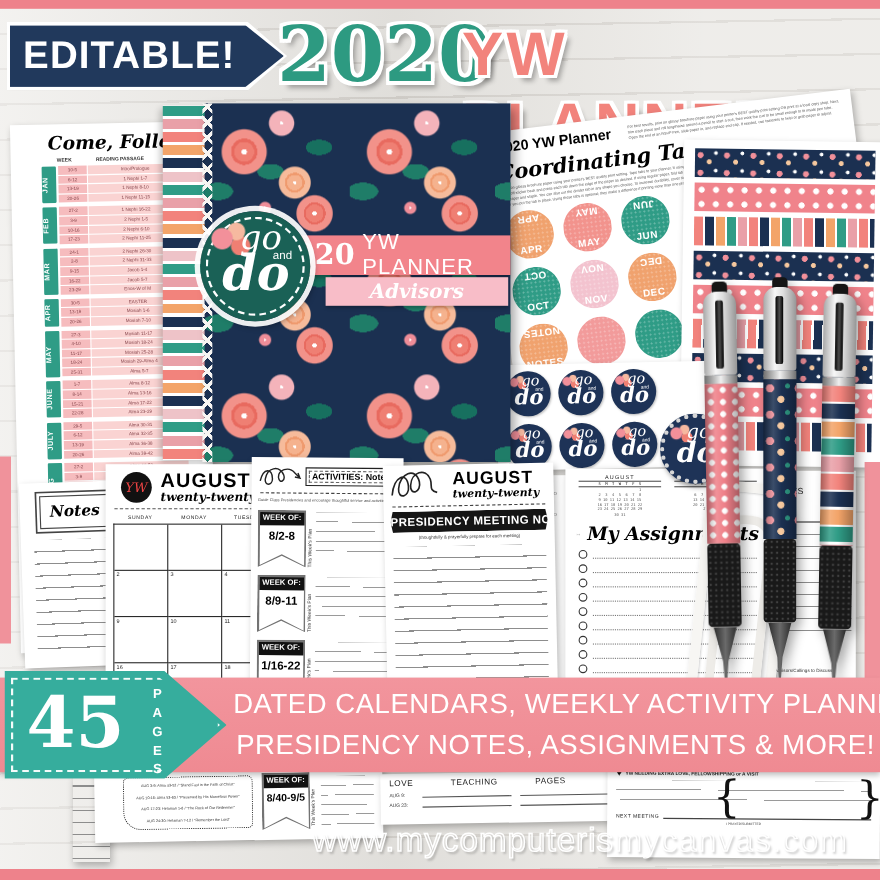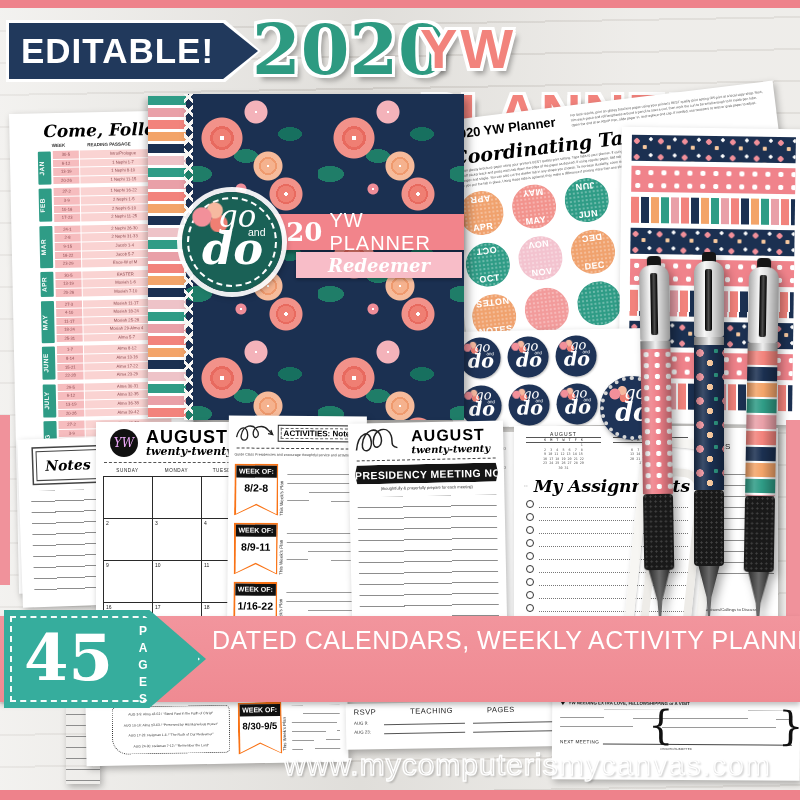--- a/index.html
+++ b/index.html
@@ -118,35 +118,35 @@
     box-shadow:3px 4px 6px rgba(0,0,0,.3), inset 1px 1px 2px rgba(0,0,0,.18);}
   .pc-inner{position:absolute;left:16px;top:30px;width:34px;height:262px;border:8px solid #eeecE8;border-radius:22px;
     box-shadow:2px 3px 5px rgba(0,0,0,.25);}
   
   .notes-page{left:20px;top:438px;width:100px;height:168px;transform:rotate(-2deg);z-index:30;}
   .notes-label{width:62px;height:28px;margin:12px auto 10px auto;border:1.5px solid #444;box-shadow:0 0 0 2.5px #fff,0 0 0 4px #444;
     display:flex;align-items:center;justify-content:center;font-size:14px;font-weight:700;}
   .notes-lines{margin:4px 12px;height:108px;}
   .cal-page{left:96px;top:422px;width:162px;height:200px;z-index:31;overflow:hidden;}
   .cal-head{display:flex;align-items:center;gap:8px;padding:6px 0 2px 14px;}
-  .cal-mono{width:28px;height:28px;border-radius:50%;background:#111;color:#f0abfc;display:flex;align-items:center;justify-content:center;font-size:12px;}
+  .cal-mono{width:28px;height:28px;border-radius:50%;background:#111;color:#ef4444;display:flex;align-items:center;justify-content:center;font-size:12px;}
   .cal-month{font-weight:700;font-size:18px;letter-spacing:1px;line-height:1;}
   .cal-tt{font-size:11px;font-weight:700;margin-top:-1px;}
   .cal-dash{border-bottom:1.5px dashed #555;margin:2px 8px;}
   #cal-days{display:grid;grid-template-columns:repeat(4,49px);margin-left:7px;}
   .cal-day{font-size:4.6px;letter-spacing:.6px;color:#222;text-align:center;padding:3px 0;}
   #cal-cells{display:grid;grid-template-columns:repeat(4,49px);margin-left:7px;border-left:1px solid #2a2a2a;border-top:1px solid #2a2a2a;}
   .cal-cell{height:42px;border-right:1px solid #2a2a2a;border-bottom:1px solid #2a2a2a;font-size:5px;padding:1px 0 0 2px;box-sizing:border-box;color:#222;}
   .act-page{left:228px;top:416px;width:138px;height:206px;transform:rotate(.5deg);z-index:32;padding:6px;box-sizing:border-box;}
   .act-top{display:flex;align-items:center;gap:4px;}
   .act-box{border:1.5px solid #222;outline:1px dashed #666;outline-offset:-4px;font-size:8px;font-weight:700;padding:3px 5px;white-space:nowrap;}
   .act-dash{border-bottom:1.6px dashed #444;margin:4px 2px;}
   .act-sub{font-size:3.6px;color:#444;}
   .act-week{display:flex;margin-top:7px;height:52px;}
-  .flag{width:44px;height:52px;background:#f97316;clip-path:polygon(0 0,100% 0,100% 100%,50% 80%,0 100%);position:relative;flex:0 0 auto;}
+  .flag{width:44px;height:52px;background:#737373;clip-path:polygon(0 0,100% 0,100% 100%,50% 80%,0 100%);position:relative;flex:0 0 auto;}
   .flag-in{position:absolute;inset:1.5px;background:#fff;clip-path:polygon(0 0,100% 0,100% 100%,50% 79%,0 100%);display:flex;flex-direction:column;}
   .flag-head{background:#111;color:#fff;font-size:7px;font-weight:700;text-align:center;padding:2.5px 0;}
   .flag-val{font-size:10.5px;text-align:center;margin-top:4px;font-weight:700;}
   .act-vert{writing-mode:vertical-rl;transform:rotate(180deg);font-size:4.6px;color:#333;margin:0 1px;}
   .act-lines{flex:1;margin:2px 0 14px 2px;}
   .pres-page{left:350px;top:422px;width:155px;height:200px;transform:rotate(-1.2deg);z-index:33;padding:5px 6px;box-sizing:border-box;}
   .pres-head{display:flex;align-items:center;gap:5px;}
   .pres-month{font-weight:700;font-size:16px;letter-spacing:1px;line-height:1;}
   .pres-tt{font-size:10px;font-weight:700;}
   .pres-banner{background:#151515;color:#fff;font-weight:700;font-size:10.5px;text-align:center;padding:3.5px 0;margin-top:3px;
@@ -436,21 +436,21 @@
 
   <div class="abs stripes-page"></div>
 
   <div class="abs cover"></div>
   <div class="abs cover-zigzag"></div>
   <div class="abs cover-banner">
     <span class="cb-year">2020</span>
     <span class="cb-title">YW PLANNER</span>
   </div>
   <div class="abs president script">
-    <span>Redeemer</span>
+    <span>Advisors</span>
   </div>
   <div class="abs cover-badge">
     <div class="badge-dash"></div>
     <div class="gd">
       <div class="gd-fl"></div>
       <span class="gd-go">go</span>
       <span class="gd-and">and</span>
       <span class="gd-do">do</span>
     </div>
   </div>
@@ -817,46 +817,47 @@
   </div>
 
   <div class="abs banner"></div>
   <div class="abs tag">
     <div class="tag-dash"></div>
     <div class="tag-count">45</div>
     <div class="tag-pages">PAGES</div>
   </div>
   <div class="abs banner-lines">
     <div class="banner-line">DATED CALENDARS, WEEKLY ACTIVITY PLANNERS</div>
+    <div class="banner-line">PRESIDENCY NOTES, ASSIGNMENTS &amp; MORE!</div>
   </div>
 
   <div class="page underpage ruled11"></div>
 
   <div class="page rf-page">
     <div class="rf-box" id="rf-lines">
         <div class="rf-line">AUG 3-9: Alma 43-52 / "Stand Fast in the Faith of Christ"</div>
         <div class="rf-line">AUG 10-16: Alma 53-63 / "Preserved by His Marvelous Power"</div>
         <div class="rf-line">AUG 17-23: Helaman 1-6 / "The Rock of Our Redeemer"</div>
         <div class="rf-line">AUG 24-30: Helaman 7-12 / "Remember the Lord"</div>
       </div>
     <div class="rf-flag">
       <div class="flag">
         <div class="flag-in">
           <div class="flag-head">WEEK OF:</div>
-          <div class="flag-val">8/30-9/5</div>
+          <div class="flag-val">8/40-9/5</div>
         </div>
       </div>
     </div>
     <div class="rf-vert">This Week's Plan</div>
     <div class="rf-lines ruled8"></div>
   </div>
 
   <div class="page teach-page">
     <div id="teach-heads">
-        <span>RSVP</span>
+        <span>LOVE</span>
         <span>TEACHING</span>
         <span>PAGES</span>
       </div>
     <div id="teach-rows">
         <div class="teach-row">
           <div class="teach-date">AUG 9:</div>
           <div class="teach-line"></div>
           <div class="teach-line"></div>
         </div>
         <div class="teach-row">

